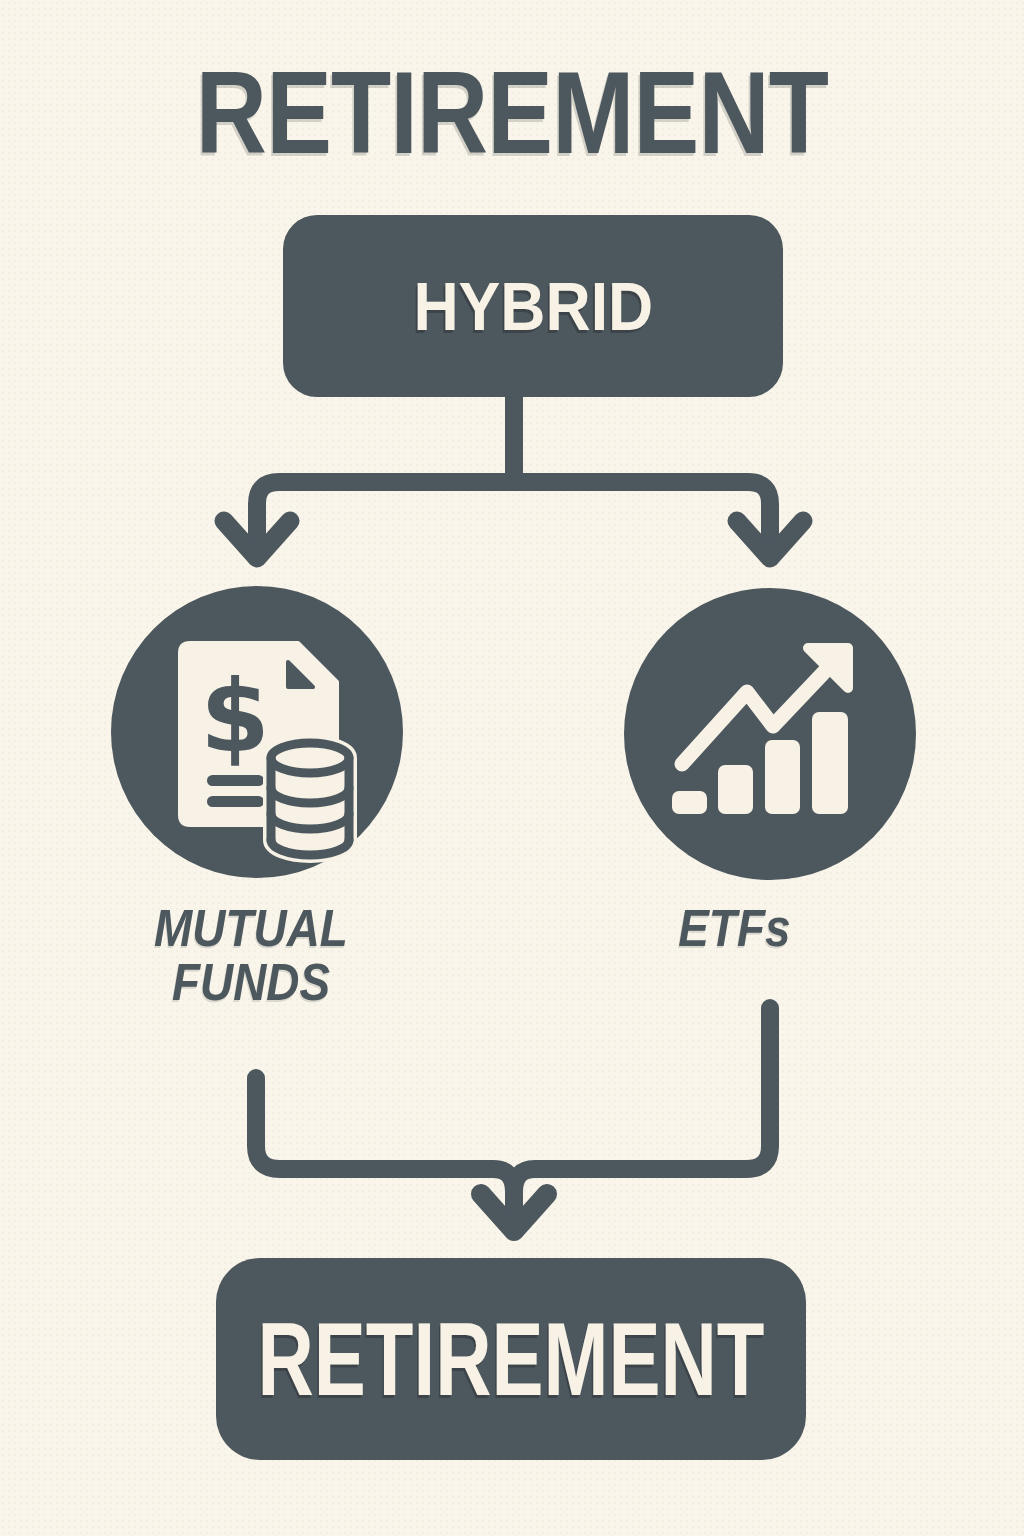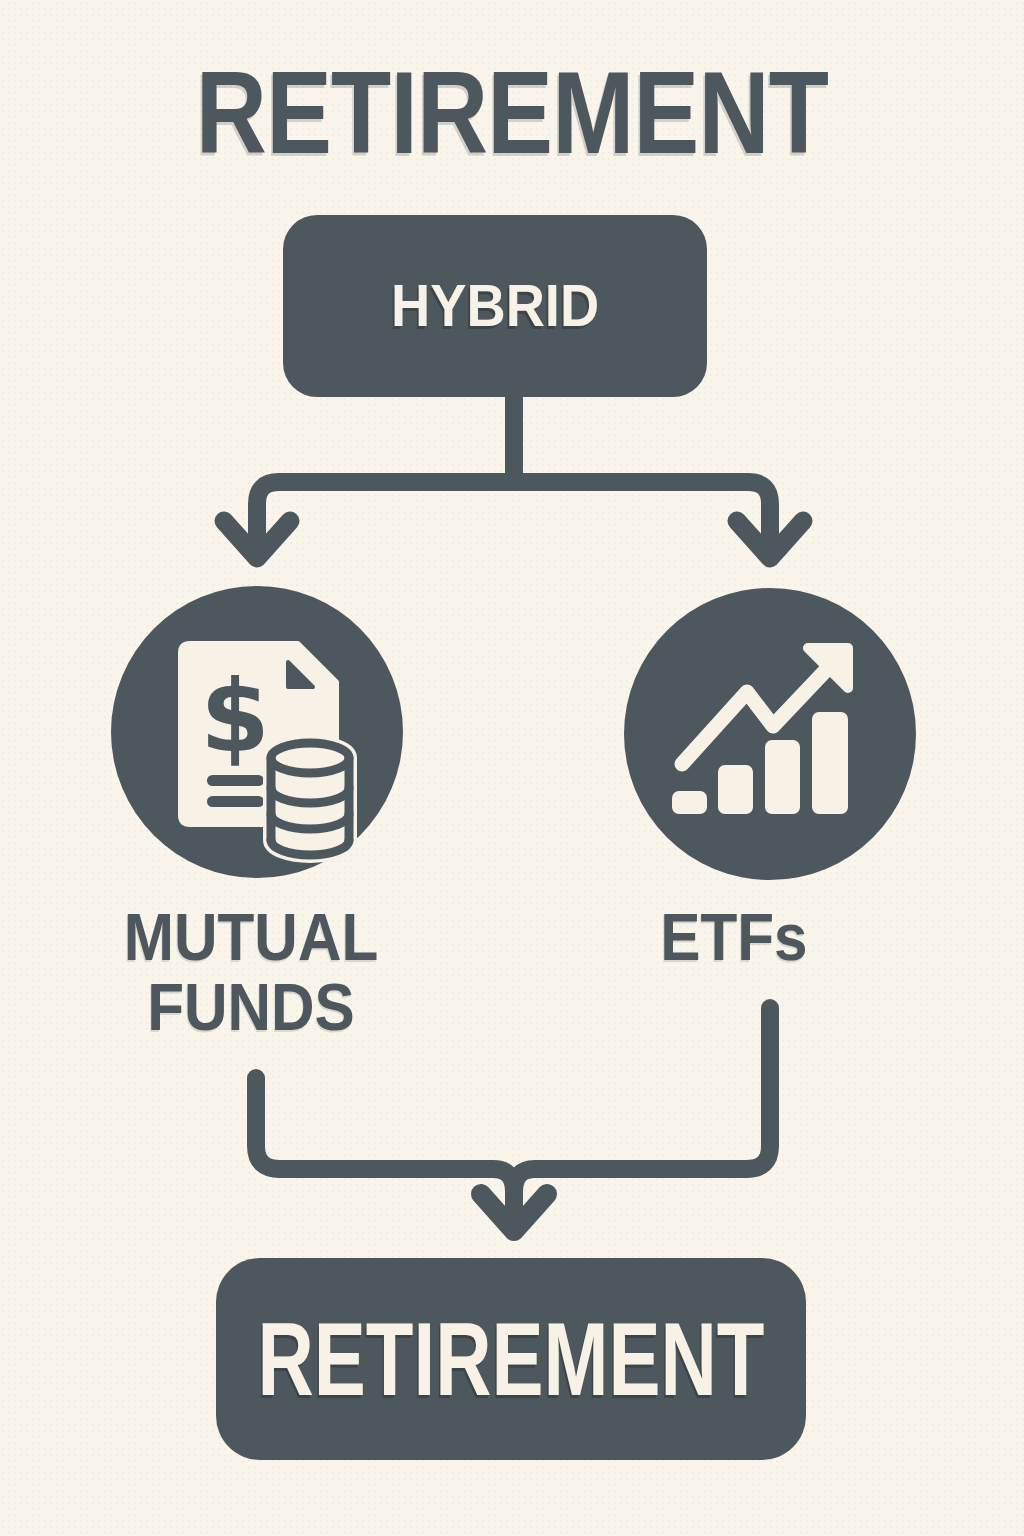--- a/index.html
+++ b/index.html
@@ -29,42 +29,43 @@
     white-space:nowrap;
   }
   .page-title .condense{transform:scaleX(0.85);}
   .node{
     position:absolute;background:var(--ink);
     display:flex;align-items:center;justify-content:center;
     color:var(--paper);font-weight:700;white-space:nowrap;
   }
   .node .condense{text-shadow:-2px 3px 0 rgba(0,0,0,0.22);}
   .node-root{
-    left:283px;top:215px;width:424px;height:182px;border-radius:34px;
-    font-size:59px;
+    left:283px;top:215px;width:500px;height:182px;border-radius:34px;
+    font-size:68px;
   }
   .node-root .condense{transform:scaleX(0.92);}
   .node-result{
     left:216px;top:1258px;width:590px;height:202px;border-radius:44px;
     font-size:104px;
   }
   .node-result .condense{transform:scaleX(0.75);}
   .connector-layer{position:absolute;left:0;top:0;width:1024px;height:1536px;}
   .circle-badge{
     position:absolute;width:292px;height:292px;border-radius:50%;
     background:var(--ink);
   }
   .circle-left{left:111px;top:586px;}
   .circle-right{left:624px;top:588px;}
   .circle-badge svg{position:absolute;left:0;top:0;width:292px;height:292px;}
   .branch-label{
     position:absolute;top:902px;width:300px;
     text-align:center;color:var(--ink);
-    font-weight:700;font-size:67px;line-height:1.05;letter-spacing:0px;
+    font-weight:700;font-size:51px;line-height:1.05;letter-spacing:0px;
     text-shadow:-1px 2px 0 rgba(40,45,42,0.14);
+    font-style:italic;
   }
   .branch-label .condense{transform:scaleX(0.9);}
   .label-left{left:101px;}
   .label-right{left:584px;}
   .ink-fill{fill:var(--ink);}
   .paper-fill{fill:var(--paper);}
   .ink-line{stroke:var(--ink);fill:none;}
   .paper-line{stroke:var(--paper);fill:none;}
   .dollar-glyph{
     font-family:"DejaVu Sans","Liberation Sans",sans-serif;

